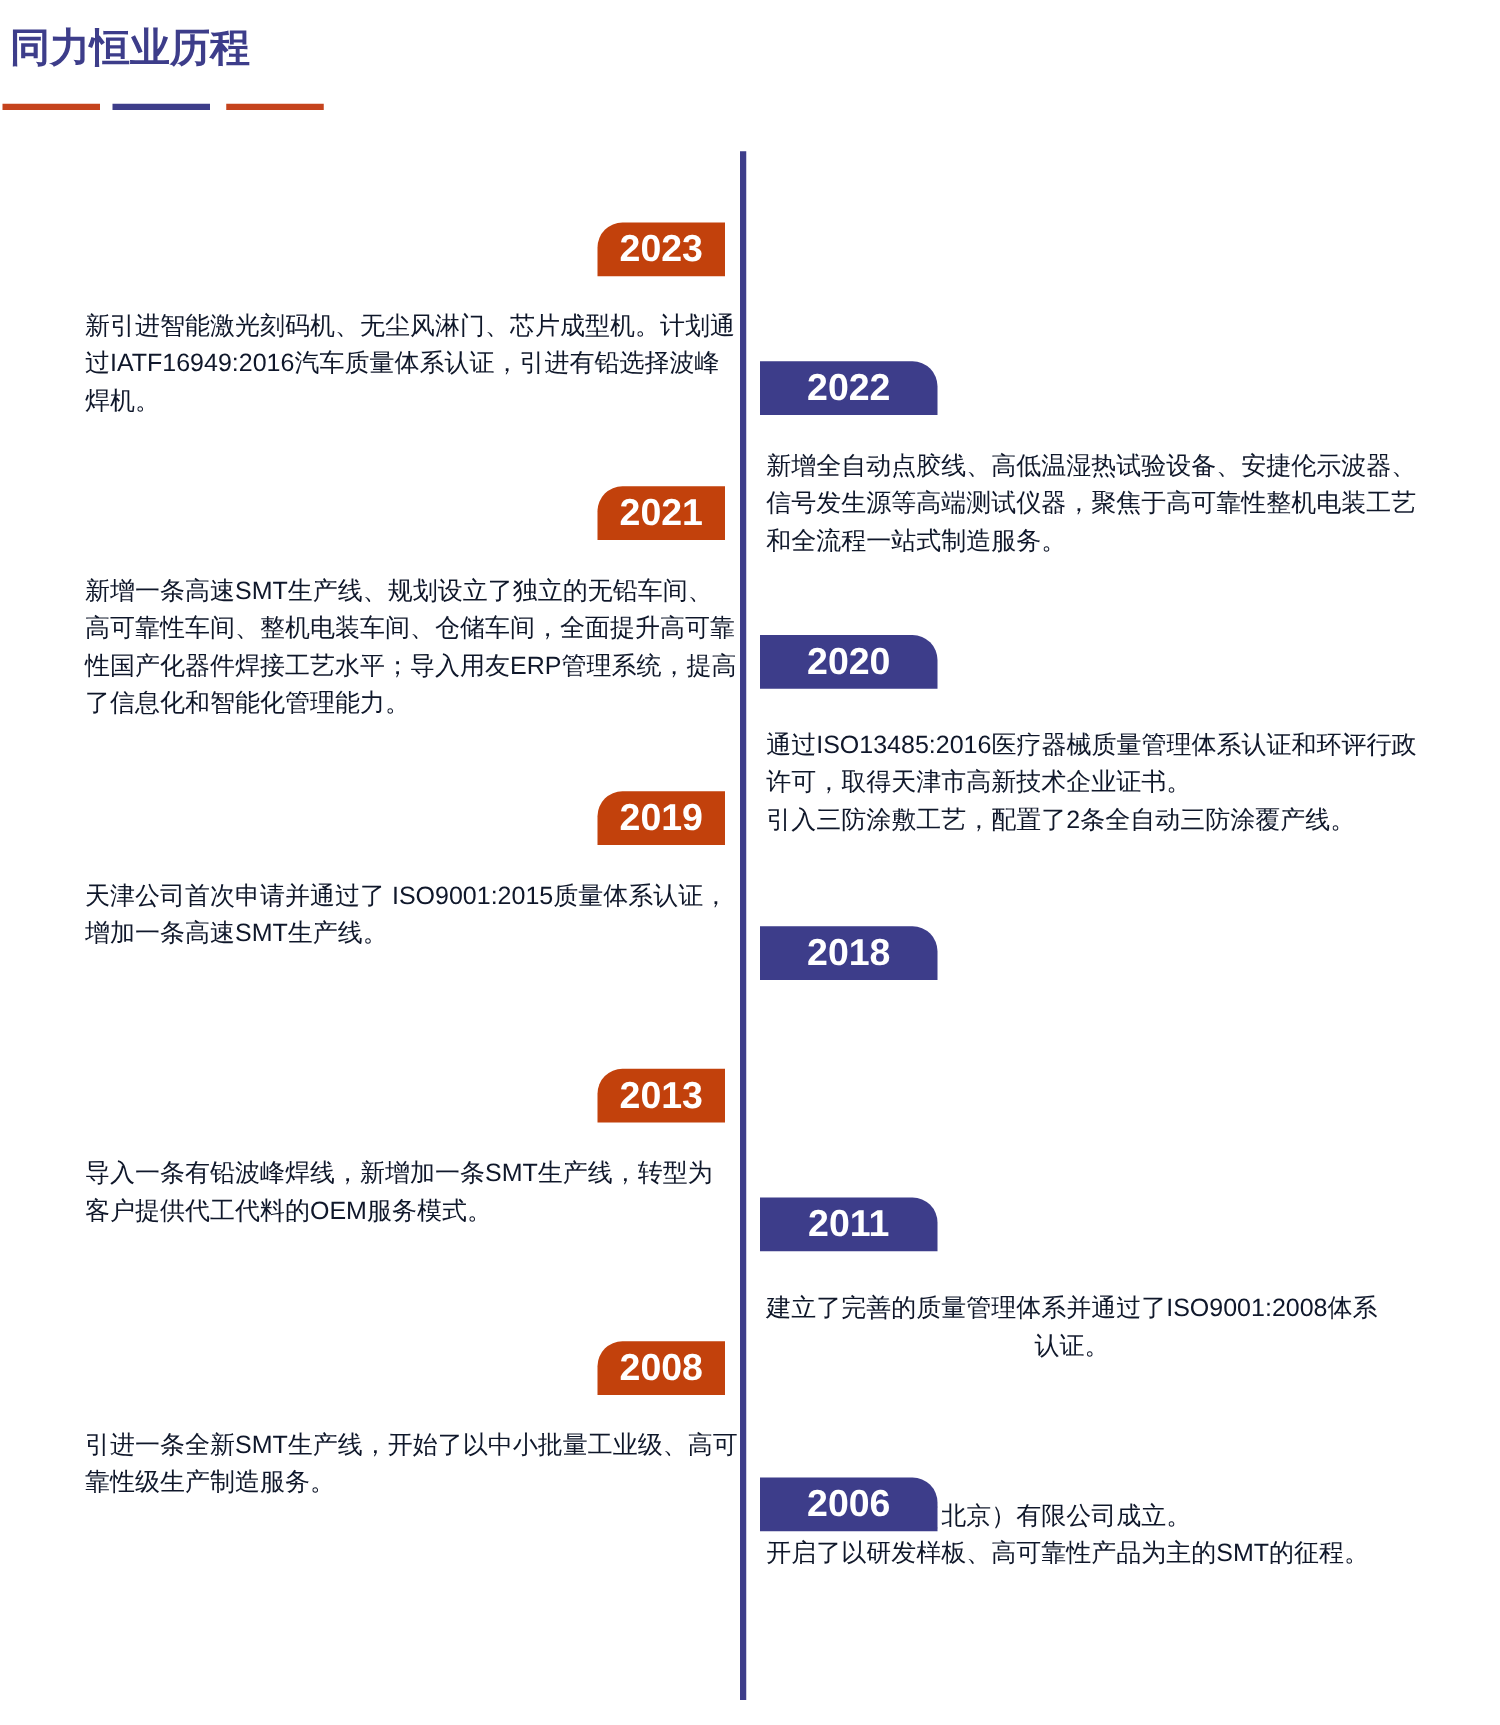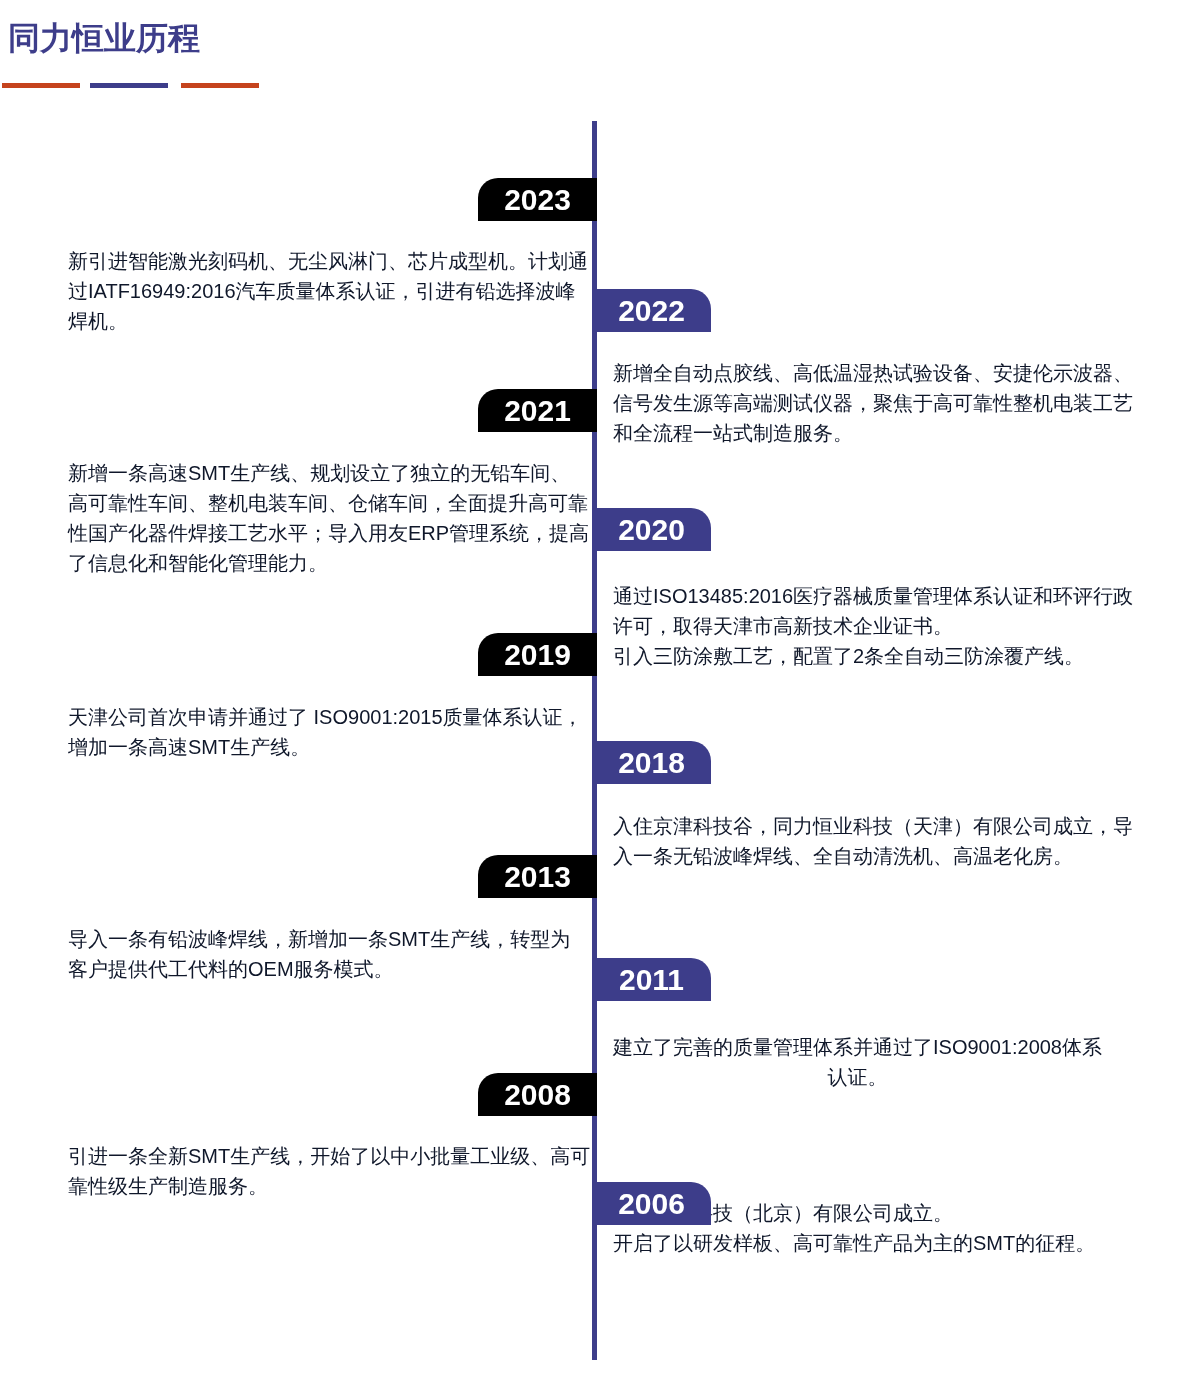--- a/index.html
+++ b/index.html
@@ -49,27 +49,27 @@
     display:flex;
     align-items:center;
     justify-content:center;
     color:#ffffff;
     font-size:30px;
     font-weight:bold;
     z-index:2;
   }
   .year-badge.left{
     left:478px;
-    width:119px;
-    background:#000000;
+    width:102px;
+    background:#c2410c;
     border-radius:20px 0 0 0;
   }
   .year-badge.right{
-    left:592px;
-    width:119px;
+    left:608px;
+    width:142px;
     background:#3d3d8a;
     border-radius:0 20px 0 0;
   }
   
   .desc{
     position:absolute;
     font-size:20px;
     line-height:30px;
     color:#0f172a;
     white-space:pre;
@@ -120,22 +120,20 @@
   <div class="year-badge right y3">2020</div>
   <div class="desc right d3">通过ISO13485:2016医疗器械质量管理体系认证和环评行政
 许可，取得天津市高新技术企业证书。
 引入三防涂敷工艺，配置了2条全自动三防涂覆产线。</div>
 
   <div class="year-badge left y4">2019</div>
   <div class="desc left d4">天津公司首次申请并通过了 ISO9001:2015质量体系认证，
 增加一条高速SMT生产线。</div>
 
   <div class="year-badge right y5">2018</div>
-  <div class="desc right d5">入住京津科技谷，同力恒业科技（天津）有限公司成立，导
-入一条无铅波峰焊线、全自动清洗机、高温老化房。</div>
 
   <div class="year-badge left y6">2013</div>
   <div class="desc left d6">导入一条有铅波峰焊线，新增加一条SMT生产线，转型为
 客户提供代工代料的OEM服务模式。</div>
 
   <div class="year-badge right y7">2011</div>
   <div class="desc right d7">建立了完善的质量管理体系并通过了ISO9001:2008体系
 认证。</div>
 
   <div class="year-badge left y8">2008</div>

